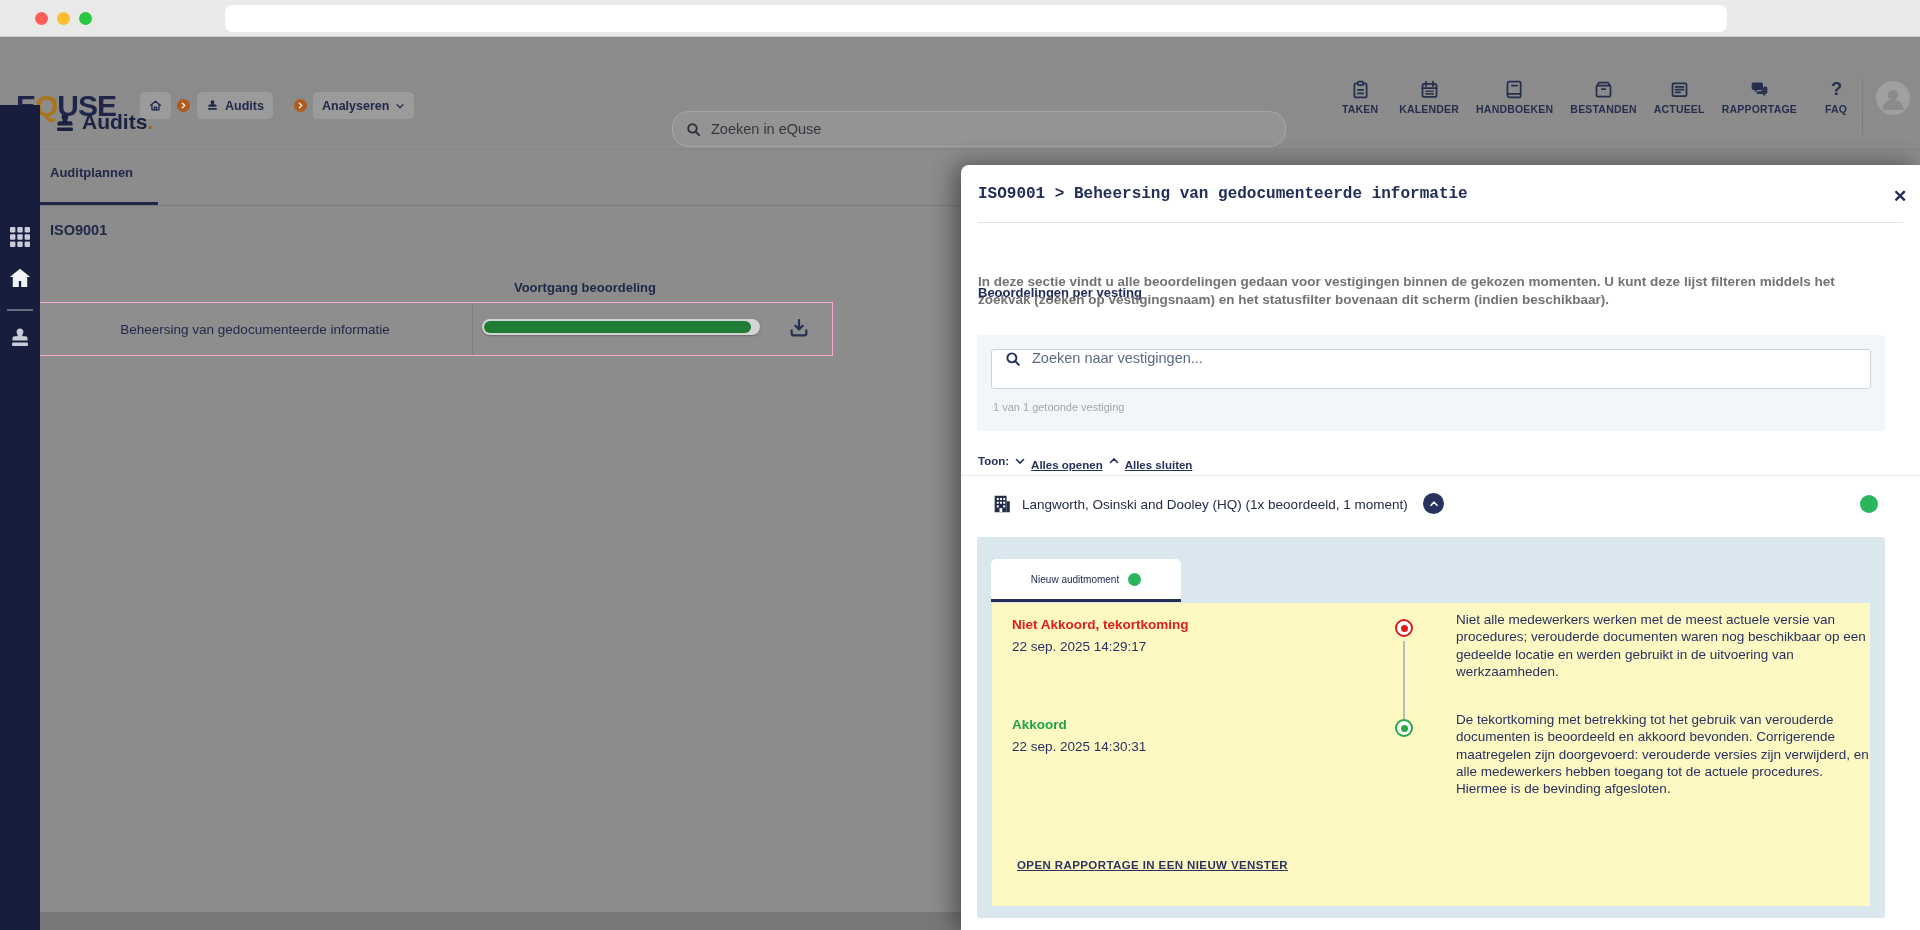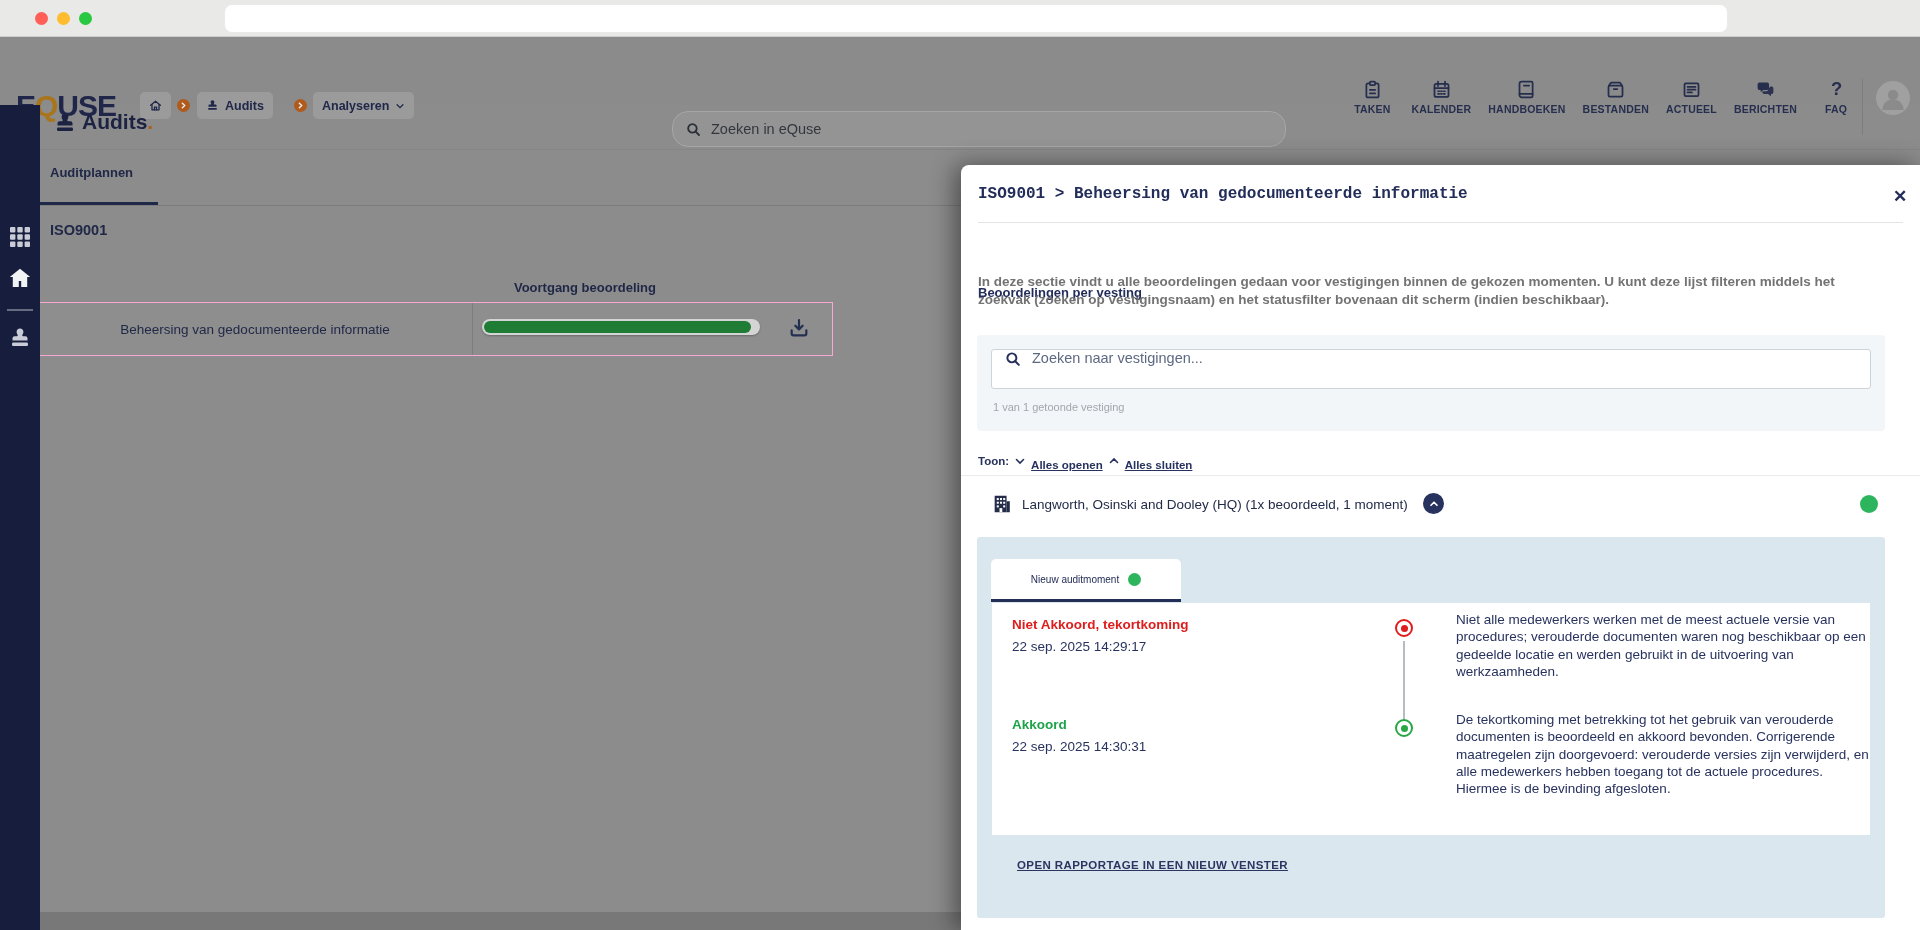--- a/index.html
+++ b/index.html
@@ -65,21 +65,21 @@
   .row-divider { position:absolute; left:0; top:310px; width:959px; height:1px; background:#ebebeb; }
   .vestiging-row { position:absolute; left:0; top:311px; width:959px; height:58px; background:#ffffff; cursor:pointer; }
   .building-ic { position:absolute; left:30px; top:17px; width:22px; height:22px; color:#232c49; }
   .vestiging-name { position:absolute; left:61px; top:21px; font-size:13.5px; color:#232c49; }
   .collapse-badge { position:absolute; left:462px; top:17px; width:21px; height:21px; border-radius:50%; background:#27325e; display:flex; align-items:center; justify-content:center; cursor:pointer; }
   .status-dot-lg { position:absolute; left:899px; top:19px; width:18px; height:18px; border-radius:50%; background:#2db55d; }
 
   .moments-container { position:absolute; left:16px; top:372px; width:908px; height:381px; background:#dbe7ef; border-radius:3px; }
   .moment-tab { position:absolute; left:14px; top:22px; width:190px; height:43px; background:#ffffff; border-radius:5px 5px 0 0; border-bottom:3px solid #232d56; display:flex; align-items:center; justify-content:center; gap:9px; font-size:10px; color:#232d56; cursor:pointer; }
   .dot-sm { width:13px; height:13px; border-radius:50%; background:#2db55d; }
-  .moment-panel { position:absolute; left:15px; top:66px; width:878px; height:232px; background:#ffffff; }
+  .moment-panel { position:absolute; left:15px; top:66px; width:878px; height:303px; background:#fef9c3; }
 
   .tl-status { position:absolute; left:20px; font-size:13.5px; font-weight:700; }
   .tl-date { position:absolute; left:20px; font-size:13.5px; color:#27325e; }
   .tl-ring { position:absolute; left:403px; width:18px; height:18px; border-radius:50%; background:#ffffff; border-width:2.5px; border-style:solid; display:flex; align-items:center; justify-content:center; }
   .tl-ring .core { width:7px; height:7px; border-radius:50%; }
   .tl-connector { position:absolute; left:411px; top:38px; width:1.5px; height:78px; background:#b5bdc3; }
   .tl-text { position:absolute; left:464px; width:414px; font-size:13.5px; line-height:17.3px; color:#27325e; }
   .red { color:#df1d1d; } .red-b { border-color:#df1d1d; } .red-bg { background:#df1d1d; }
   .green { color:#1fa24a; } .green-b { border-color:#28a745; } .green-bg { background:#28a745; }
   .report-link { position:absolute; left:25px; top:256px; font-size:11.5px; font-weight:700; letter-spacing:.4px; color:#2a3560; text-decoration:underline; cursor:pointer; }
@@ -169,21 +169,21 @@
             <rect x="4" y="5" width="16" height="14.5" rx="1.5"></rect>
             <path d="M7.5 9h9M7.5 12.2h9M7.5 15.4h5"></path>
           </svg>
         <span class="lbl">ACTUEEL</span>
       </div>
       <div class="hnav-item">
         <svg width="21" height="21" viewBox="0 0 24 24" fill="currentColor">
             <path d="M3 6a2 2 0 0 1 2-2h9a2 2 0 0 1 2 2v4.5a2 2 0 0 1-2 2H9.5L6.5 15v-2.5H5a2 2 0 0 1-2-2z"></path>
             <path d="M17.5 8.5h1.5a2 2 0 0 1 2 2V15a2 2 0 0 1-2 2h-.8v2.6L15 17h-4.5a2 2 0 0 1-2-2v-.9h4a2.5 2.5 0 0 0 2.5-2.5z" opacity=".95"></path>
           </svg>
-        <span class="lbl">BERICHTEN</span>
+        <span class="lbl">RAPPORTAGE</span>
       </div>
       <div class="hnav-item">
         <svg width="21" height="21" viewBox="0 0 24 24" fill="currentColor">
             <text x="12" y="18" text-anchor="middle" font-size="21" font-weight="bold" font-family="Liberation Sans, sans-serif">?</text>
           </svg>
         <span class="lbl">FAQ</span>
       </div>
     </div>
     <div class="hdr-vline"></div>
     <div class="avatar">

